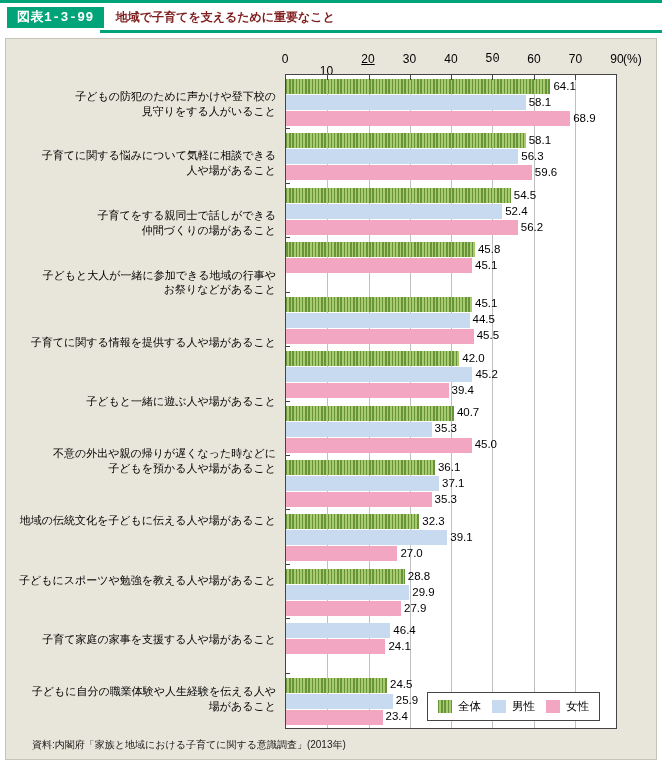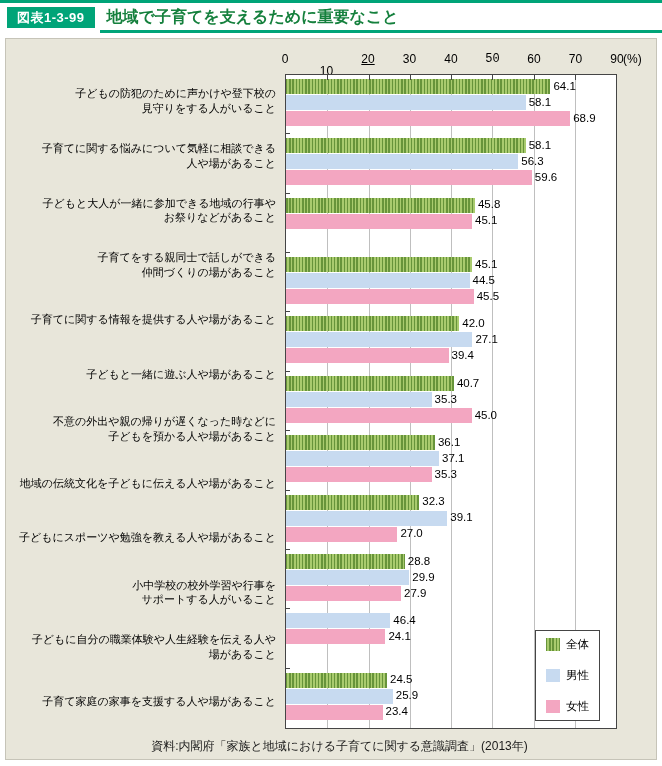--- a/index.html
+++ b/index.html
@@ -15,23 +15,23 @@
     font-family:"Liberation Sans","DejaVu Sans",sans-serif;
     color:#111;overflow:hidden;
   }
   
   .header{position:relative;}
   .header-topline{height:3px;background:var(--green);}
   .header-row{display:flex;align-items:center;height:25px;margin-top:2px;}
   .badge{
     background:var(--green);color:#fff;font-weight:bold;
     font-size:13px;line-height:21px;padding:0 10px;margin-left:7px;
-    letter-spacing:.5px;white-space:nowrap;
-  }
-  .fig-title{font-weight:bold;font-size:16px;margin-left:12px;color:#15803d;}
+    letter-spacing:.5px;white-space:nowrap;font-family:Liberation Mono, monospace;
+  }
+  .fig-title{font-weight:bold;font-size:12px;margin-left:12px;color:#7f1d1d;}
   .header-underline{height:3px;background:var(--green);margin-left:100px;}
   
   .figure-box{
     margin:5px 5px 0 5px;
     background:var(--figure-bg);
     border:1px solid #c6c4b8;
     height:722px;
     padding:9px 0 0 0;
     position:relative;
   }
@@ -62,27 +62,27 @@
     background:var(--plot-border);
   }
   .bar-group:last-child::after{display:none;}
   .bar-row{display:flex;align-items:center;height:15px;margin-bottom:1px;}
   .bar{height:15px;flex:none;}
   .bar-value{font-size:11.5px;color:#000;padding-left:3px;white-space:nowrap;line-height:1;}
   
   .legend{
     position:absolute;right:16px;bottom:7px;background:#fff;
     border:1px solid var(--plot-border);
-    padding:7px 10px;display:flex;flex-direction:column;gap:18px;z-index:5;
+    padding:7px 10px;display:flex;flex-direction:row;gap:11px;z-index:5;
   }
   .legend-item{display:flex;align-items:center;gap:6px;}
   .legend-swatch{width:14px;height:13px;flex:none;}
   .legend-label{font-size:11.5px;color:#000;line-height:1;}
   
-  .source{margin:9px 0 0 17px;font-size:12px;color:#1a1a1a;text-align:center;}
+  .source{margin:9px 0 0 26px;font-size:10px;color:#1a1a1a;}
 </style>
 </head>
 <body>
 
 <div class="page">
 
   <div class="header">
     <div class="header-topline"></div>
     <div class="header-row">
       <span class="badge">図表1-3-99</span>
@@ -91,35 +91,33 @@
     <div class="header-underline"></div>
   </div>
 
   <div class="figure-box">
     <div class="chart">
       <div class="labels-col">
           <div class="cat-label">子どもの防犯のために声かけや登下校の
 見守りをする人がいること</div>
           <div class="cat-label">子育てに関する悩みについて気軽に相談できる
 人や場があること</div>
+          <div class="cat-label">子育てをする親同士で話しができる
+仲間づくりの場があること</div>
           <div class="cat-label">子どもと大人が一緒に参加できる地域の行事や
 お祭りなどがあること</div>
-          <div class="cat-label">子育てをする親同士で話しができる
-仲間づくりの場があること</div>
           <div class="cat-label">子育てに関する情報を提供する人や場があること</div>
           <div class="cat-label">子どもと一緒に遊ぶ人や場があること</div>
           <div class="cat-label">不意の外出や親の帰りが遅くなった時などに
 子どもを預かる人や場があること</div>
           <div class="cat-label">地域の伝統文化を子どもに伝える人や場があること</div>
           <div class="cat-label">子どもにスポーツや勉強を教える人や場があること</div>
-          <div class="cat-label">小中学校の校外学習や行事を
-サポートする人がいること</div>
+          <div class="cat-label">子育て家庭の家事を支援する人や場があること</div>
           <div class="cat-label">子どもに自分の職業体験や人生経験を伝える人や
 場があること</div>
-          <div class="cat-label">子育て家庭の家事を支援する人や場があること</div>
         </div>
       <div class="plot-col">
         <div class="axis-row">
           <span class="axis-unit">(%)</span>
         <span class="axis-tick-label" style="left: 0%;">0</span>
             <span class="axis-tick-label" style="left: 12.5%; margin-top: 12px;">10</span>
             <span class="axis-tick-label" style="left: 25%; text-decoration: underline;">20</span>
             <span class="axis-tick-label" style="left: 37.5%;">30</span>
             <span class="axis-tick-label" style="left: 50%;">40</span>
             <span class="axis-tick-label" style="left: 62.5%; font-family: Liberation Mono, monospace;">50</span>
@@ -159,20 +157,34 @@
                   <div class="bar" style="width: 70.375%; background: rgb(199, 218, 240);"></div>
                   <span class="bar-value">56.3</span>
                 </div>
                 <div class="bar-row">
                   <div class="bar" style="width: 74.5%; background: rgb(243, 166, 193);"></div>
                   <span class="bar-value">59.6</span>
                 </div>
               </div>
               <div class="bar-group">
                 <div class="bar-row">
+                  <div class="bar" style="width: 68.125%; background: repeating-linear-gradient(90deg, rgb(103, 148, 58) 0px, rgb(103, 148, 58) 1.5px, rgb(169, 203, 110) 1.5px, rgb(169, 203, 110) 3.2px);"></div>
+                  <span class="bar-value">54.5</span>
+                </div>
+                <div class="bar-row">
+                  <div class="bar" style="width: 65.5%; background: rgb(199, 218, 240);"></div>
+                  <span class="bar-value">52.4</span>
+                </div>
+                <div class="bar-row">
+                  <div class="bar" style="width: 70.25%; background: rgb(243, 166, 193);"></div>
+                  <span class="bar-value">56.2</span>
+                </div>
+              </div>
+              <div class="bar-group">
+                <div class="bar-row">
                   <div class="bar" style="width: 57.25%; background: repeating-linear-gradient(90deg, rgb(103, 148, 58) 0px, rgb(103, 148, 58) 1.5px, rgb(169, 203, 110) 1.5px, rgb(169, 203, 110) 3.2px);"></div>
                   <span class="bar-value">45.8</span>
                 </div>
                 <div class="bar-row">
                   <div class="bar" style="width: 56.375%; background: rgb(243, 166, 193);"></div>
                   <span class="bar-value">45.1</span>
                 </div>
               </div>
               <div class="bar-group">
                 <div class="bar-row">
@@ -188,21 +200,21 @@
                   <span class="bar-value">45.5</span>
                 </div>
               </div>
               <div class="bar-group">
                 <div class="bar-row">
                   <div class="bar" style="width: 52.5%; background: repeating-linear-gradient(90deg, rgb(103, 148, 58) 0px, rgb(103, 148, 58) 1.5px, rgb(169, 203, 110) 1.5px, rgb(169, 203, 110) 3.2px);"></div>
                   <span class="bar-value">42.0</span>
                 </div>
                 <div class="bar-row">
                   <div class="bar" style="width: 56.5%; background: rgb(199, 218, 240);"></div>
-                  <span class="bar-value">27.1</span>
+                  <span class="bar-value">45.2</span>
                 </div>
                 <div class="bar-row">
                   <div class="bar" style="width: 49.25%; background: rgb(243, 166, 193);"></div>
                   <span class="bar-value">39.4</span>
                 </div>
               </div>
               <div class="bar-group">
                 <div class="bar-row">
                   <div class="bar" style="width: 50.875%; background: repeating-linear-gradient(90deg, rgb(103, 148, 58) 0px, rgb(103, 148, 58) 1.5px, rgb(169, 203, 110) 1.5px, rgb(169, 203, 110) 3.2px);"></div>
                   <span class="bar-value">40.7</span>

